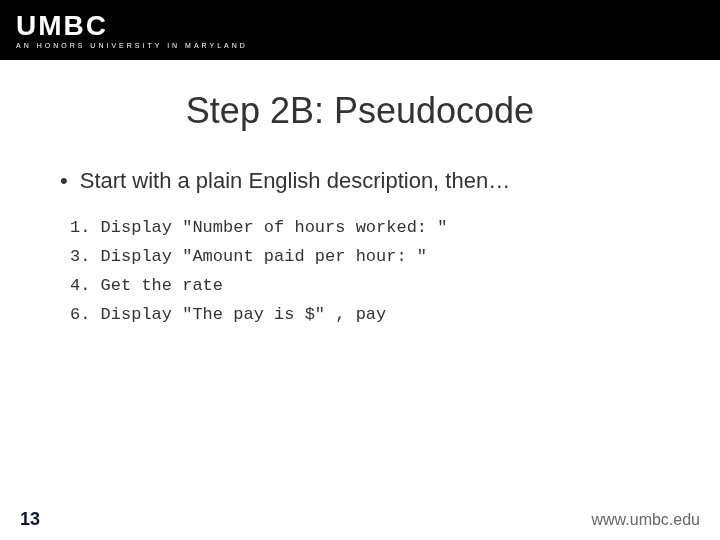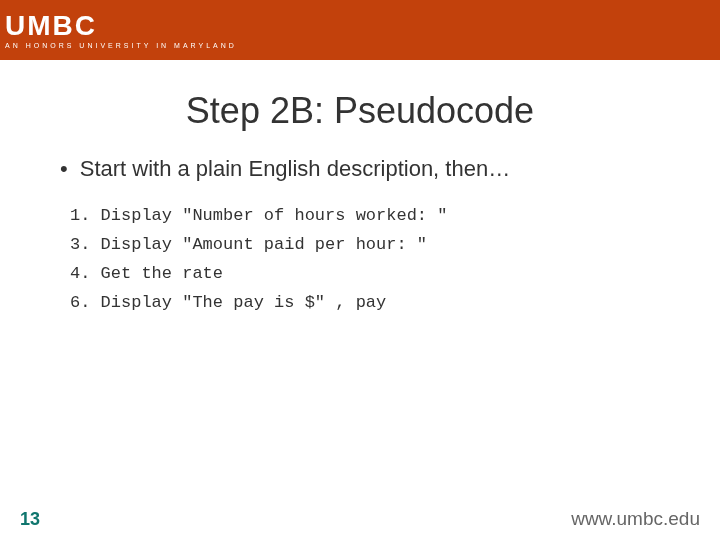--- a/index.html
+++ b/index.html
@@ -14,23 +14,23 @@
       background: #ffffff;
       font-family: Arial, sans-serif;
       overflow: hidden;
       position: relative;
     }
 
     
     .header-bar {
       width: 100%;
       height: 60px;
-      background-color: #c2410c;
+      background-color: #000000;
       display: flex;
-      padding: 8px 5px;
+      padding: 8px 16px;
     }
 
     .logo-container {
       display: flex;
       flex-direction: column;
       justify-content: center;
     }
 
     .logo-umbc {
       font-size: 28px;
@@ -51,21 +51,21 @@
 
     
     .main-content {
       padding: 30px 60px 20px 60px;
     }
 
     .slide-title {
       font-size: 36px;
       font-weight: normal;
       color: #333333;
-      margin-bottom: 24px;
+      margin-bottom: 36px;
       text-align: center;
     }
 
     .bullet-section {
       margin-bottom: 20px;
     }
 
     .bullet-point {
       font-size: 22px;
       color: #333333;
@@ -99,26 +99,26 @@
       left: 0;
       width: 100%;
       display: flex;
       justify-content: space-between;
       align-items: center;
       padding: 0 20px;
     }
 
     .page-number {
       font-size: 18px;
-      color: #0f766e;
+      color: #0f172a;
       font-weight: bold;
     }
 
     .website {
-      font-size: 19px;
+      font-size: 16px;
       color: #666666;
     }
   </style>
 </head>
 <body>
 
 <div class="header-bar">
   <div class="logo-container">
     <span class="logo-umbc">UMBC</span>
     <span class="logo-subtitle">AN HONORS UNIVERSITY IN MARYLAND</span>

